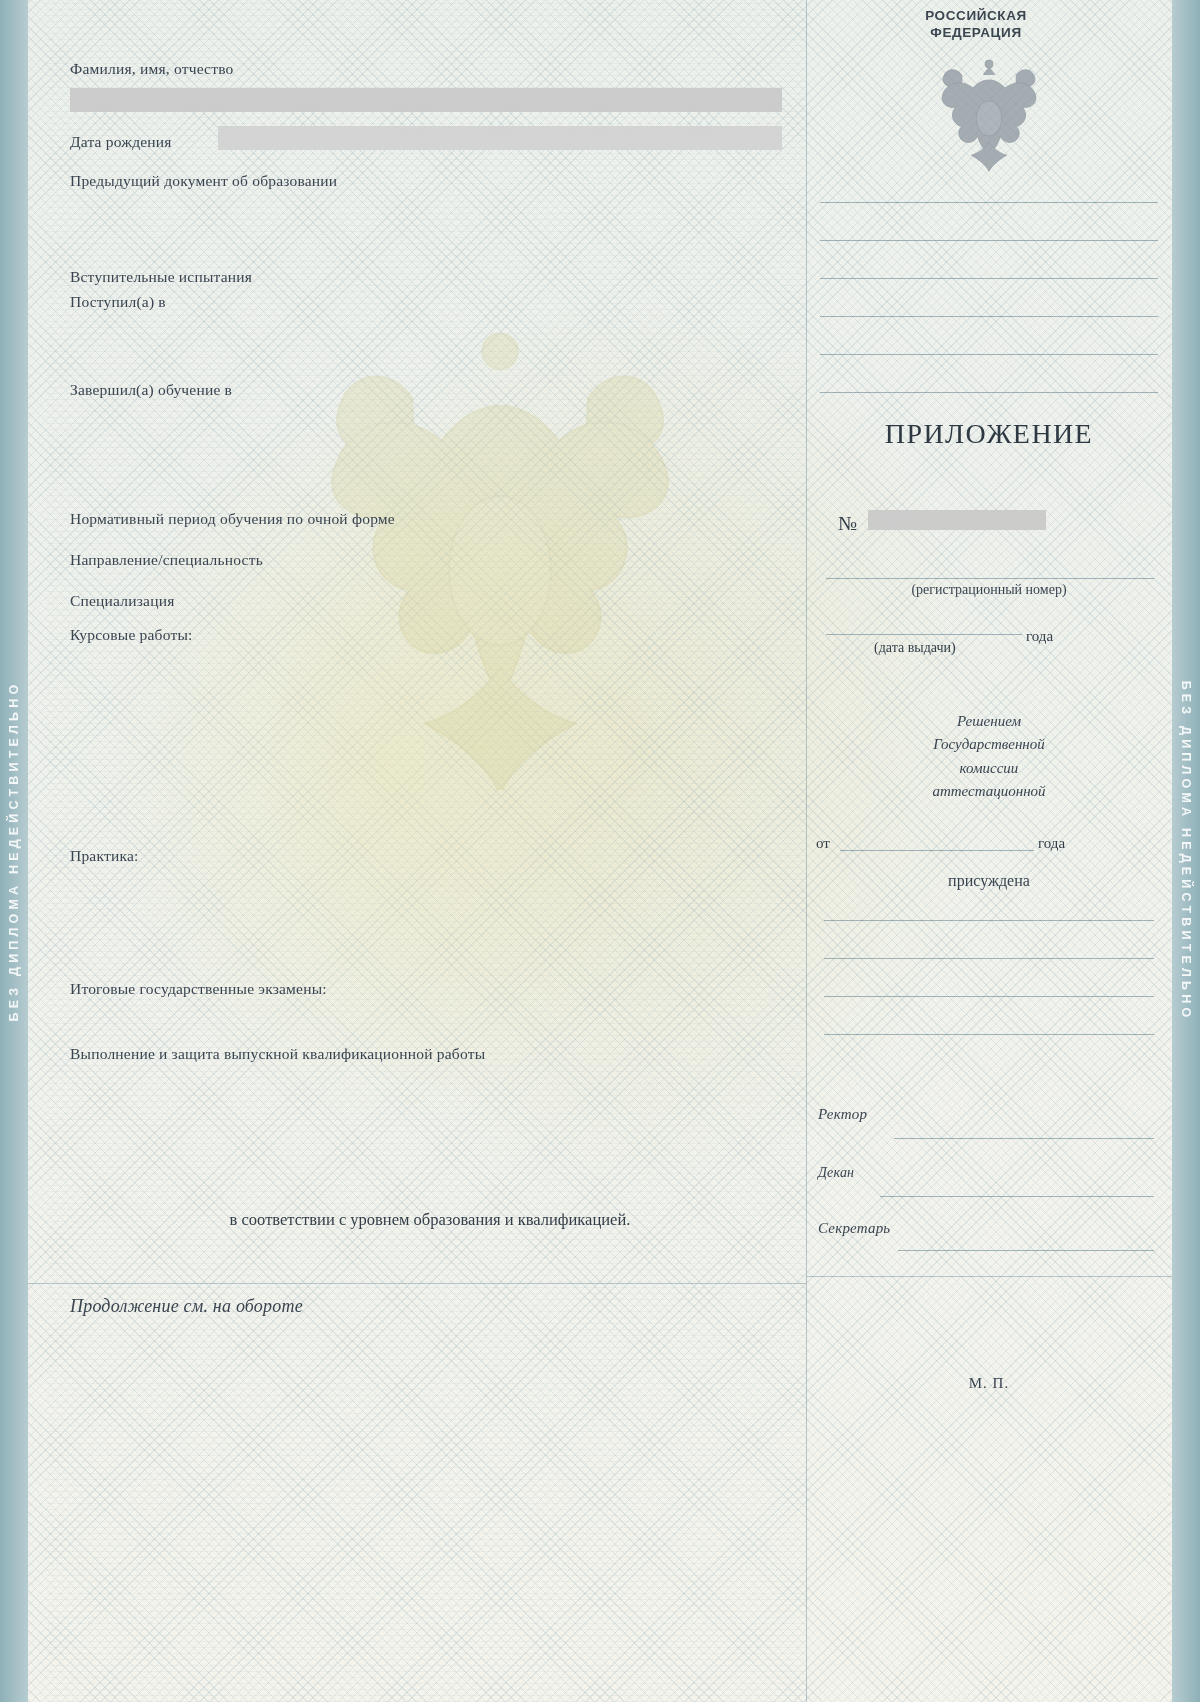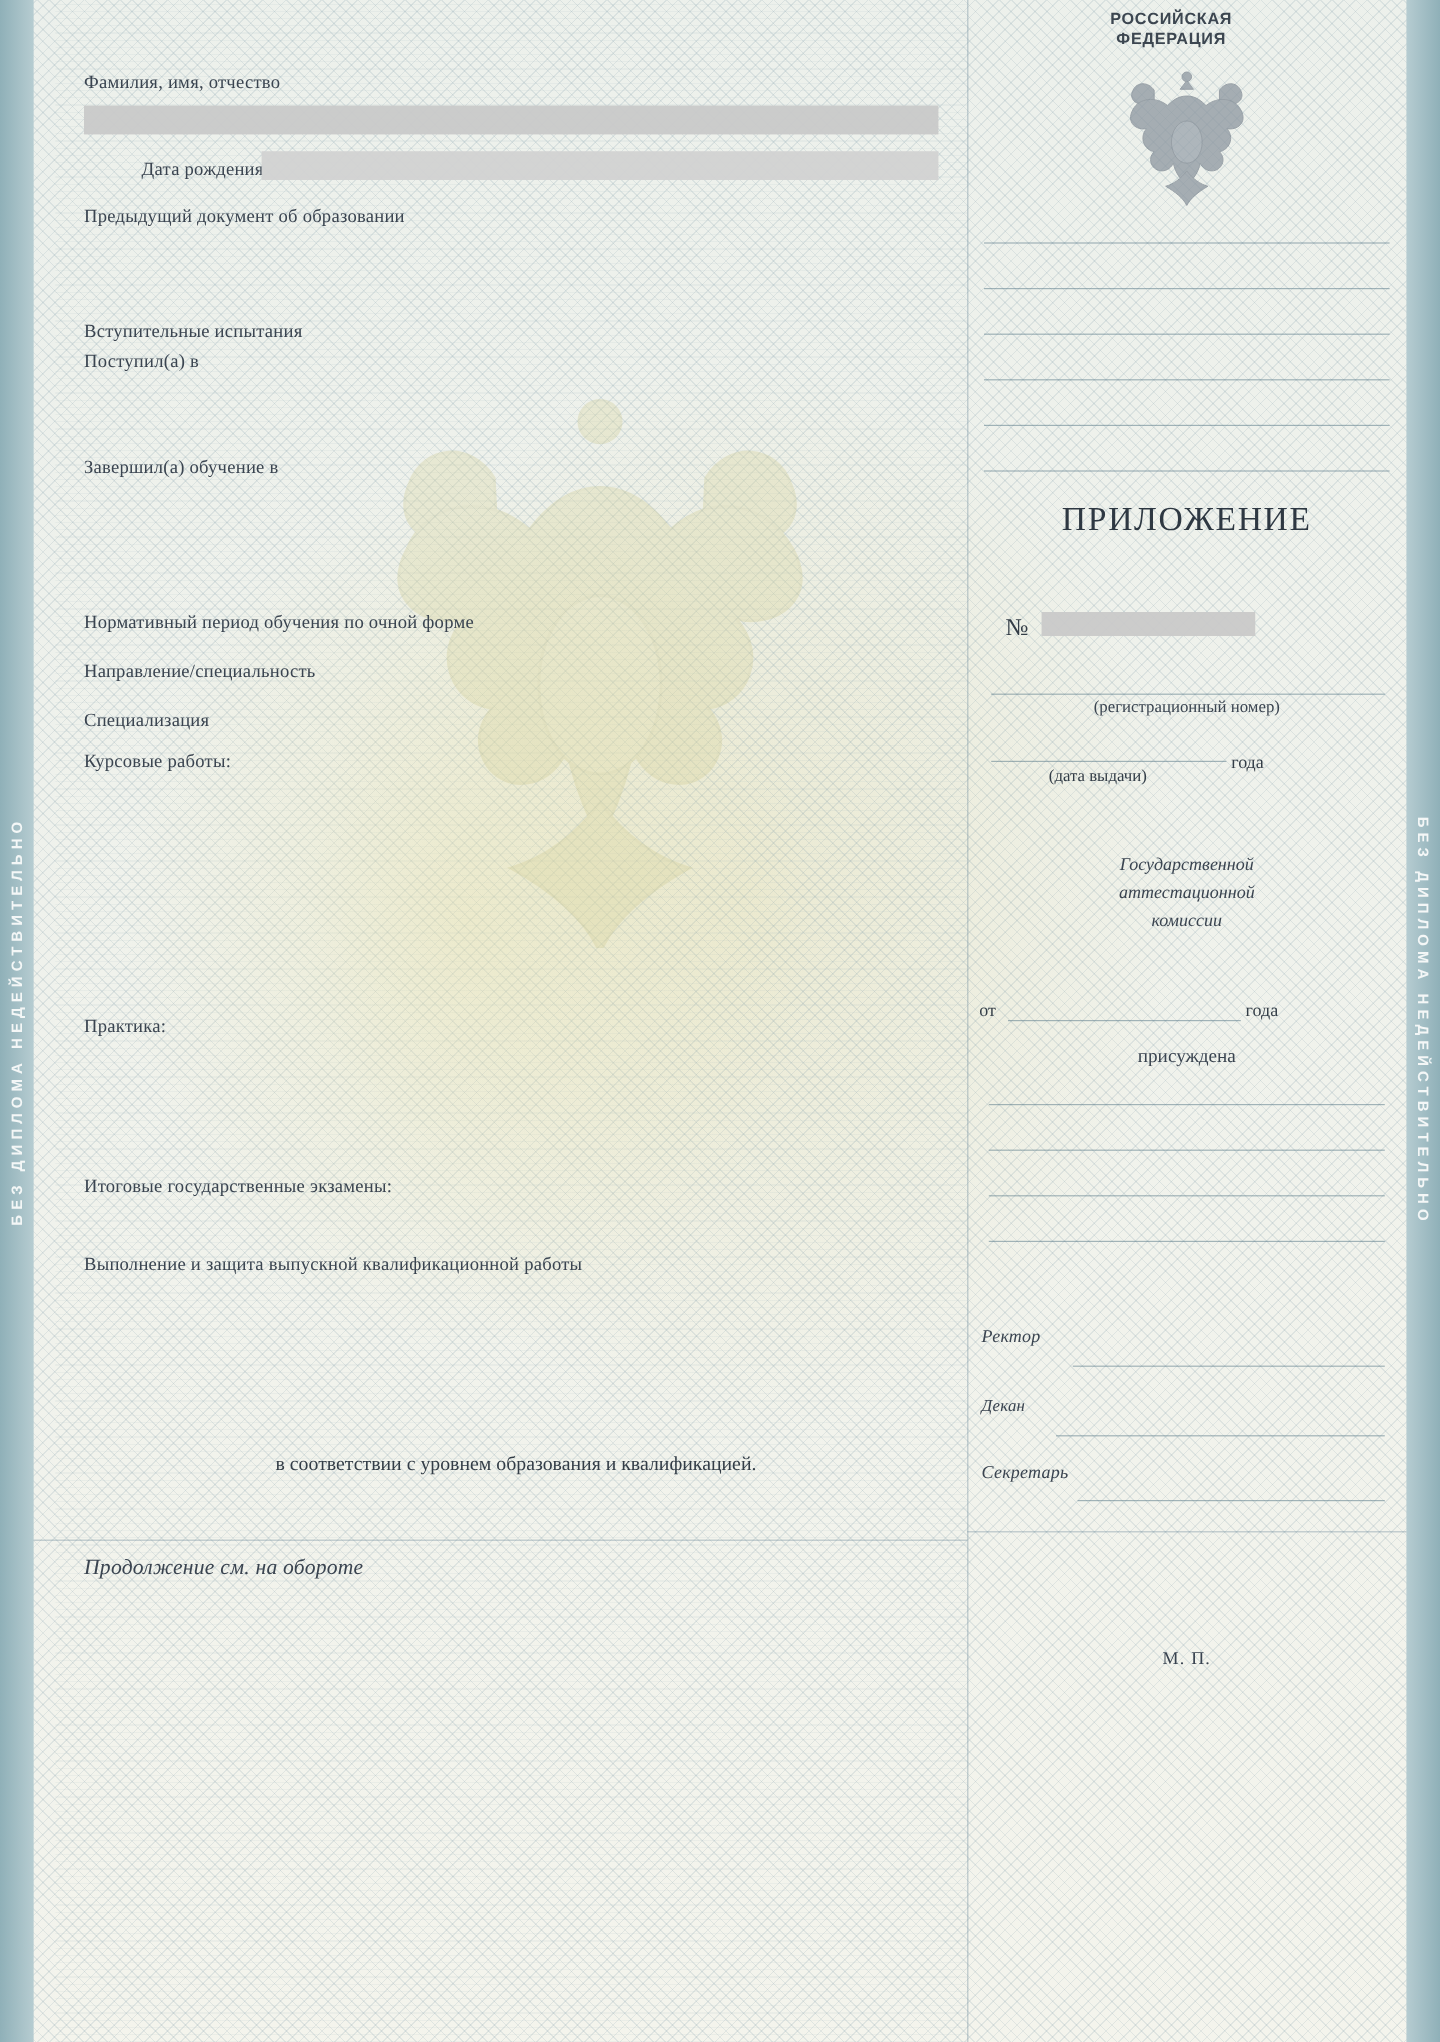--- a/index.html
+++ b/index.html
@@ -246,21 +246,21 @@
       <path d="M145 40 c10 -16 30 -14 36 2 c8 18 -8 28 -20 24 c6 12 -6 22 -18 16z"></path>
       <path d="M100 44 c-14 0 -24 10 -30 18 c-18 -16 -44 -12 -52 8 c-12 22 8 34 24 30 c-14 16 -4 36 12 38 c-12 14 -2 32 12 32 c10 0 16 -6 20 -14 c4 18 10 30 14 38 c4 -8 10 -20 14 -38 c4 8 10 14 20 14 c14 0 24 -18 12 -32 c16 -2 26 -22 12 -38 c16 4 36 -8 24 -30 c-12 -20 -34 -24 -52 -8 c-6 -8 -16 -18 -30 -18z"></path>
       <ellipse cx="100" cy="128" rx="26" ry="38" fill="#dedaa4"></ellipse>
       <path d="M100 178 c-10 14 -24 24 -38 28 c18 10 32 22 38 36 c6 -14 20 -26 38 -36 c-14 -4 -28 -14 -38 -28z"></path>
     </g>
   </svg>
 
   <div class="lbl" style="left:70px; top:60px;">Фамилия, имя, отчество</div>
   <div class="redact" style="left:70px; top:88px; width:712px; height:24px;"></div>
 
-  <div class="lbl" style="left:70px; top:133px;margin-left:48px;">Дата рождения</div>
+  <div class="lbl" style="left:70px; top:133px;">Дата рождения</div>
   <div class="redact light" style="left:218px; top:126px; width:564px; height:24px;"></div>
 
   <div class="lbl" style="left:70px; top:172px;">Предыдущий документ об образовании</div>
 
   <div class="lbl" style="left:70px; top:268px;">Вступительные испытания</div>
   <div class="lbl" style="left:70px; top:293px;">Поступил(а) в</div>
 
   <div class="lbl" style="left:70px; top:381px;">Завершил(а) обучение в</div>
 
   <div class="lbl" style="left:70px; top:510px;">Нормативный период обучения по очной форме</div>
@@ -298,23 +298,24 @@
   <div class="redact" style="left:868px; top:510px; width:178px; height:20px;"></div>
 
   <div class="rule" style="left:826px; top:578px; width:328px;"></div>
   <div class="rc-center" style="top:582px; font-size:14px;">(регистрационный номер)</div>
 
   <div class="rule" style="left:826px; top:634px; width:196px;"></div>
   <div class="rc-text" style="left:1026px; top:628px; font-size:15px;">года</div>
   <div class="rc-text" style="left:874px; top:640px; font-size:14px;">(дата выдачи)</div>
 
   <div class="rc-center decision" style="top:710px;">
+    <div>Решением</div>
     <div>Государственной</div>
+    <div>комиссии</div>
     <div>аттестационной</div>
-    <div>комиссии</div>
   </div>
 
   <div class="rc-text" style="left:816px; top:835px; font-size:15px;">от</div>
   <div class="rule" style="left:840px; top:850px; width:194px;"></div>
   <div class="rc-text" style="left:1038px; top:835px; font-size:15px;">года</div>
 
   <div class="rc-center" style="top:872px; font-size:16px;">присуждена</div>
 
   <div class="rule" style="left:824px; top:920px; width:330px;"></div>
   <div class="rule" style="left:824px; top:958px; width:330px;"></div>

